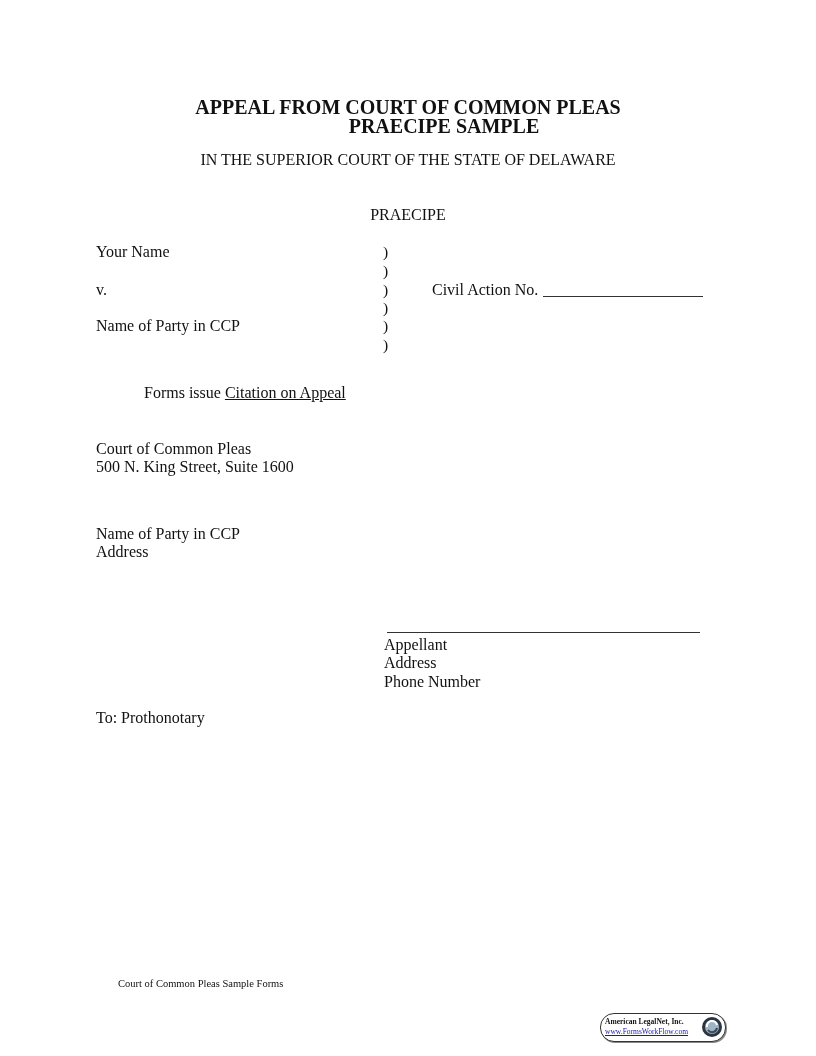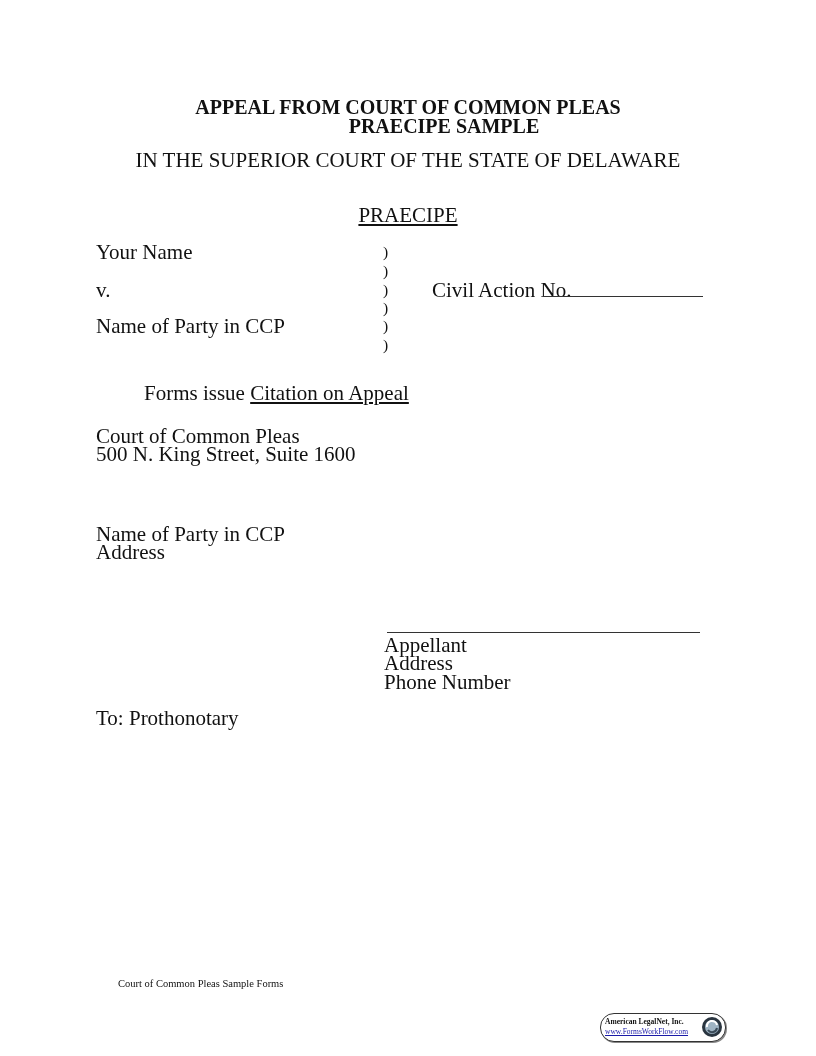--- a/index.html
+++ b/index.html
@@ -1,20 +1,20 @@
 <!DOCTYPE html>
 <html><head>
   <meta charset="utf-8">
   <style>
     html, body { margin: 0; padding: 0; background: #ffffff; }
     body { width: 816px; height: 1056px; position: relative; overflow: hidden;
            font-family: "Liberation Serif", "DejaVu Serif", serif; color: #111; }
     .abs { position: absolute; white-space: nowrap; }
     .title { font-weight: bold; font-size: 20px; width: 816px; text-align: center; left: 0; }
-    .body-text { font-size: 21px; line-height: 18.4px; }
+    .body-text { font-size: 16px; line-height: 18.4px; }
     .paren { font-size: 15.5px; left: 383px; }
     .u { text-decoration: underline; }
     .line { position: absolute; height: 0; border-top: 1px solid #333; }
     .footer { font-size: 10.5px; }
     .logo { position: absolute; left: 600px; top: 1013px; width: 124px; height: 27px;
             border: 1px solid #333; border-radius: 14px; background: #fff;
             box-shadow: 1px 1px 0 #888; }
     .logo-line1 { position: absolute; left: 4px; top: 3px; font-size: 7.5px; font-weight: bold; }
     .logo-line2 { position: absolute; left: 4px; top: 13px; font-size: 7.5px; color: #1a1aa8; text-decoration: underline; }
     .logo-icon { position: absolute; right: 2px; top: 2px; width: 22px; height: 22px; }
@@ -22,21 +22,21 @@
 </head>
 <body>
 
 <div>
 
   <div class="abs title" style="top:96px;">APPEAL FROM COURT OF COMMON PLEAS</div>
   <div class="abs title" style="top:115px;padding-left:36px;">PRAECIPE SAMPLE</div>
 
   <div class="abs body-text" style="left:0; width:816px; text-align:center; top:151px;">IN THE SUPERIOR COURT OF THE STATE OF DELAWARE</div>
 
-  <div class="abs body-text" style="left:0; width:816px; text-align:center; top:206px;text-decoration:underline;">PRAECIPE</div>
+  <div class="abs body-text" style="left:0; width:816px; text-align:center; top:206px;">PRAECIPE</div>
 
   <div>
     <div class="abs body-text" style="left:96px; top:243px;">Your Name</div>
     <div class="abs body-text" style="left:96px; top:281px;">v.</div>
     <div class="abs body-text" style="left:96px; top:317px;">Name of Party in CCP</div>
 
     <div class="abs paren body-text" style="top:243px;">)</div>
     <div class="abs paren body-text" style="top:262px;">)</div>
     <div class="abs paren body-text" style="top:281px;">)</div>
     <div class="abs paren body-text" style="top:299px;">)</div>
@@ -47,21 +47,21 @@
     <div class="line" style="left:543px; top:296px; width:160px;">
       <span></span>
     </div>
   </div>
 
   <div class="abs body-text" style="left:144px; top:384px;">
     <span>Forms issue</span>
     <span class="u">Citation on Appeal</span>
   </div>
 
-  <div class="abs body-text" style="left:96px; top:427px;">
+  <div class="abs body-text" style="left:96px; top:440px;">
     <div>Court of Common Pleas</div>
     <div>500 N. King Street, Suite 1600</div>
   </div>
 
   <div class="abs body-text" style="left:96px; top:525px;">
     <div>Name of Party in CCP</div>
     <div>Address</div>
   </div>
 
   <div class="line" style="left:387px; top:632px; width:313px;"></div>

